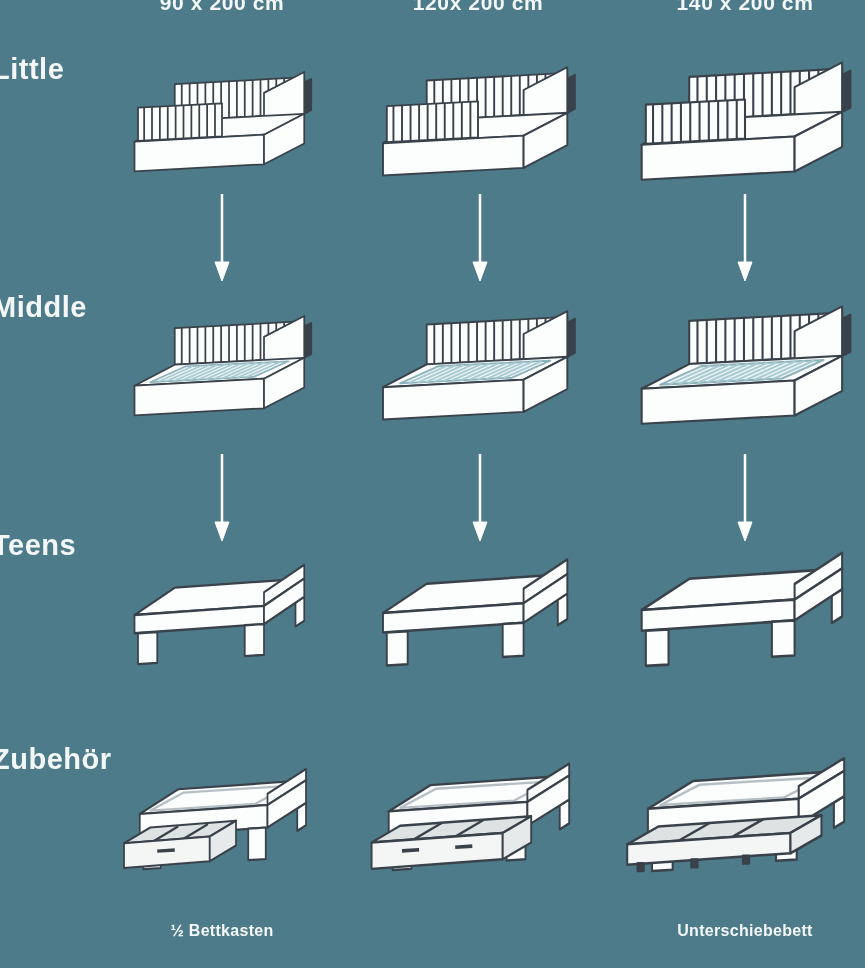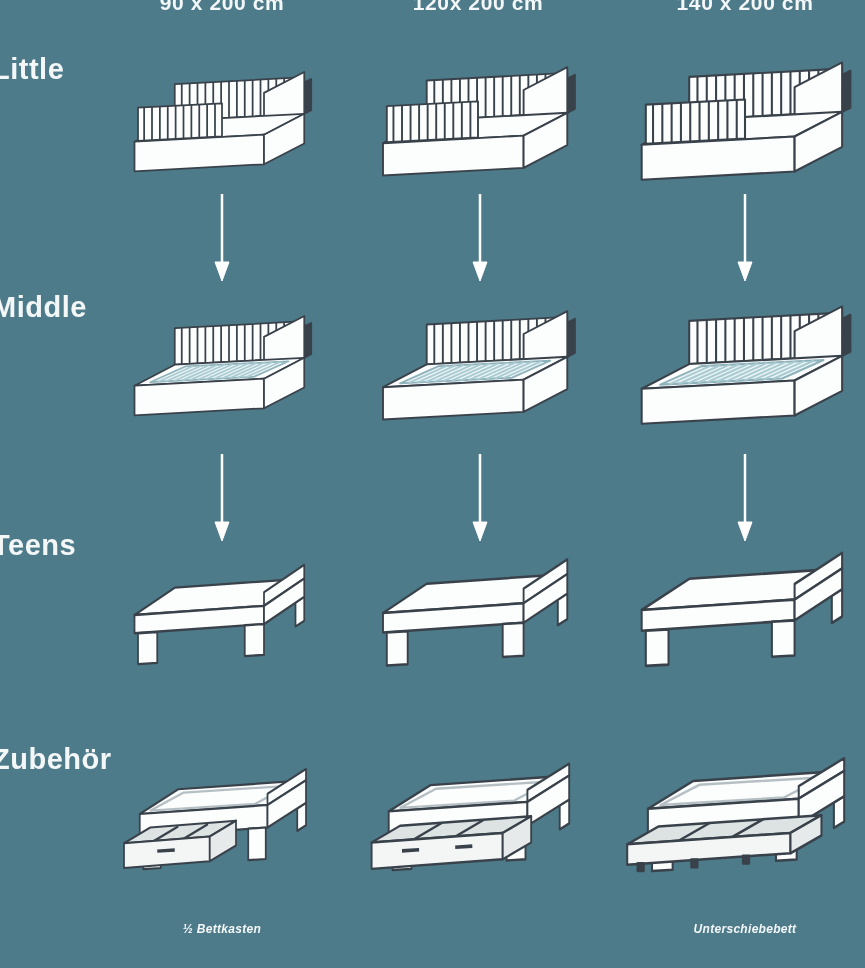--- a/index.html
+++ b/index.html
@@ -28,25 +28,24 @@
     font-size:29px;
     font-weight:600;
     letter-spacing:.5px;
     line-height:34px;
     white-space:nowrap;
   }
   .accessory-label{
     position:absolute;
     width:260px;
     text-align:center;
-    font-size:12px;
+    font-size:16px;
     font-weight:700;
     letter-spacing:.3px;
     white-space:nowrap;
-    font-style:italic;
   }
   .bed{position:absolute;}
   .arrow{position:absolute;}
   .defs-holder{position:absolute;width:0;height:0;overflow:hidden;}
 </style>
 </head>
 <body style="background: rgb(78, 123, 138);">
 
 <div class="canvas" style="background: rgb(78, 123, 138); color: rgb(243, 247, 248);">
 

